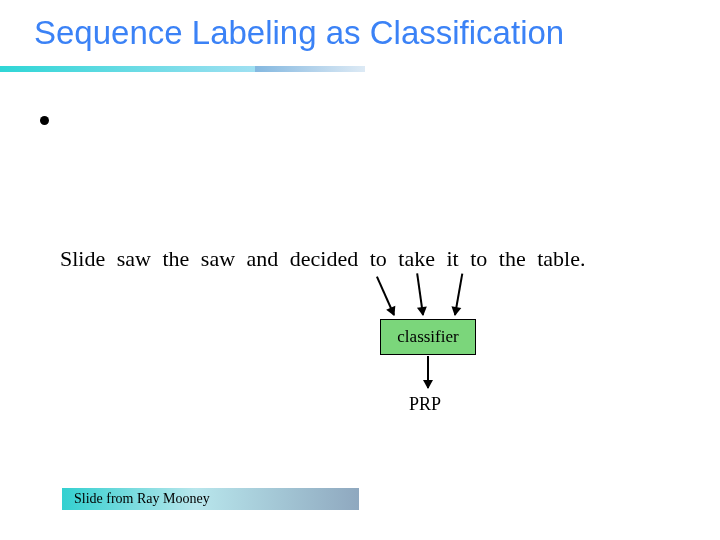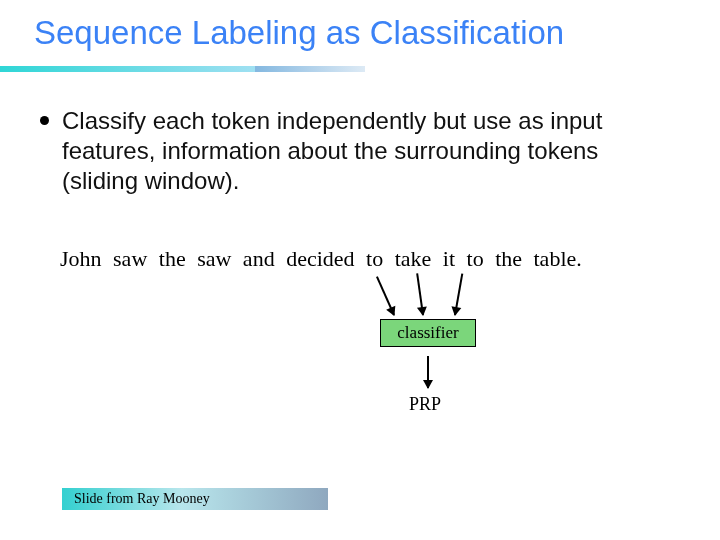--- a/index.html
+++ b/index.html
@@ -78,21 +78,21 @@
   }
   .arrow.down::after { bottom: -1px; border-top: 9px solid #000; }
   .arrow-a { top: 273px; left: 393px; height: 42px; transform: rotate(-24deg); transform-origin: bottom; }
   .arrow-b { top: 273px; left: 422px; height: 42px; transform: rotate(-8deg); transform-origin: bottom; }
   .arrow-c { top: 273px; left: 454px; height: 42px; transform: rotate(10deg); transform-origin: bottom; }
   .classifier-box {
     position: absolute;
     top: 319px;
     left: 380px;
     width: 96px;
-    height: 28px;
+    height: 36px;
     background: #7bd67b;
     border: 1.5px solid #000;
     display: flex;
     align-items: center;
     justify-content: center;
     font-family: "Times New Roman", serif;
     font-size: 17px;
   }
   .arrow-out {
     position: absolute;
@@ -116,44 +116,43 @@
     top: 394px;
     left: 409px;
     font-family: "Times New Roman", serif;
     font-size: 18px;
     text-align: center;
   }
   .footer-bar {
     position: absolute;
     bottom: 30px;
     left: 62px;
-    width: 266px;
+    width: 297px;
     height: 22px;
     background: linear-gradient(to right, #33d0d0 0%, #b8e6ec 45%, #8fa8bf 100%);
     display: flex;
     align-items: center;
     padding-left: 12px;
     font-family: "Times New Roman", serif;
     font-size: 14px;
     color: #000;
   }
 </style>
 </head>
 <body>
 
 <div class="title">Sequence Labeling as Classification</div>
 <div class="underline-left"></div>
 <div class="underline-right"></div>
 
 <div class="bullet-block">
   <span class="bullet-dot"></span>
-  <span>Classify each token independently but use as input features, information about the surrounding tokens (sliding window).</span>
 </div>
 
-<div class="sentence">John  saw  the  saw  and  decided  to  take  it    to  the   table.</div>
+<div class="sentence">Slide  saw  the  saw  and  decided  to  take  it    to  the   table.</div>
 
 <div class="arrow down arrow-a"></div>
 <div class="arrow down arrow-b"></div>
 <div class="arrow down arrow-c"></div>
 
 <div class="classifier-box">
   <span>classifier</span>
 </div>
 
 <div class="arrow-out"></div>

